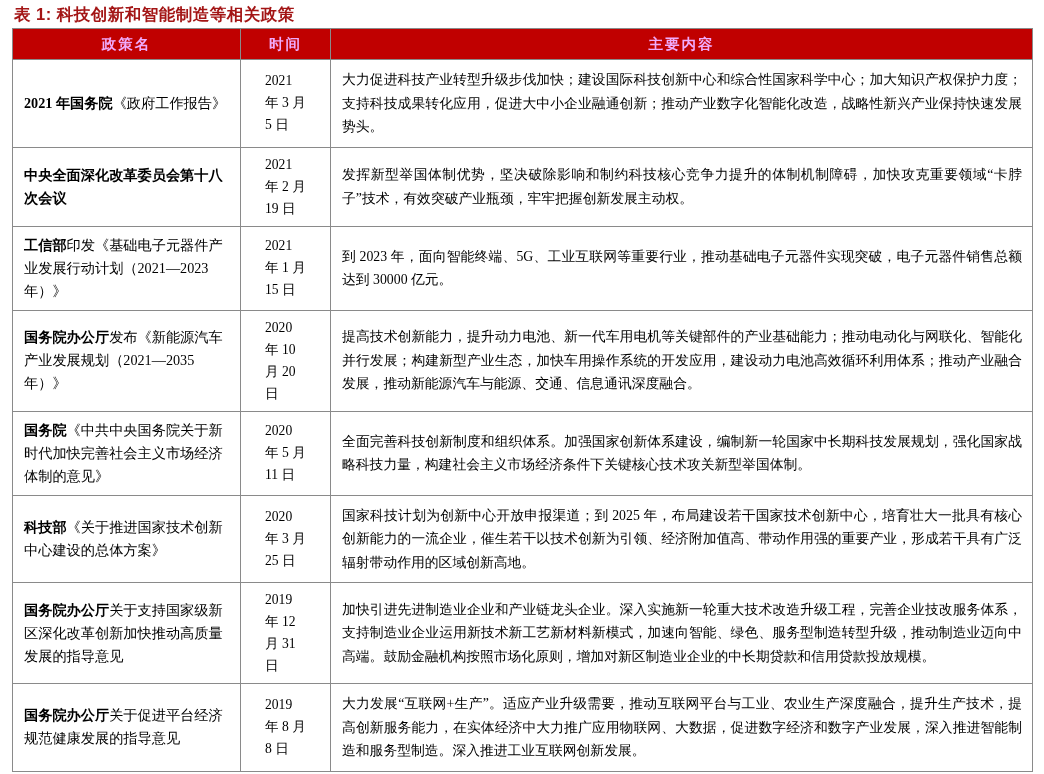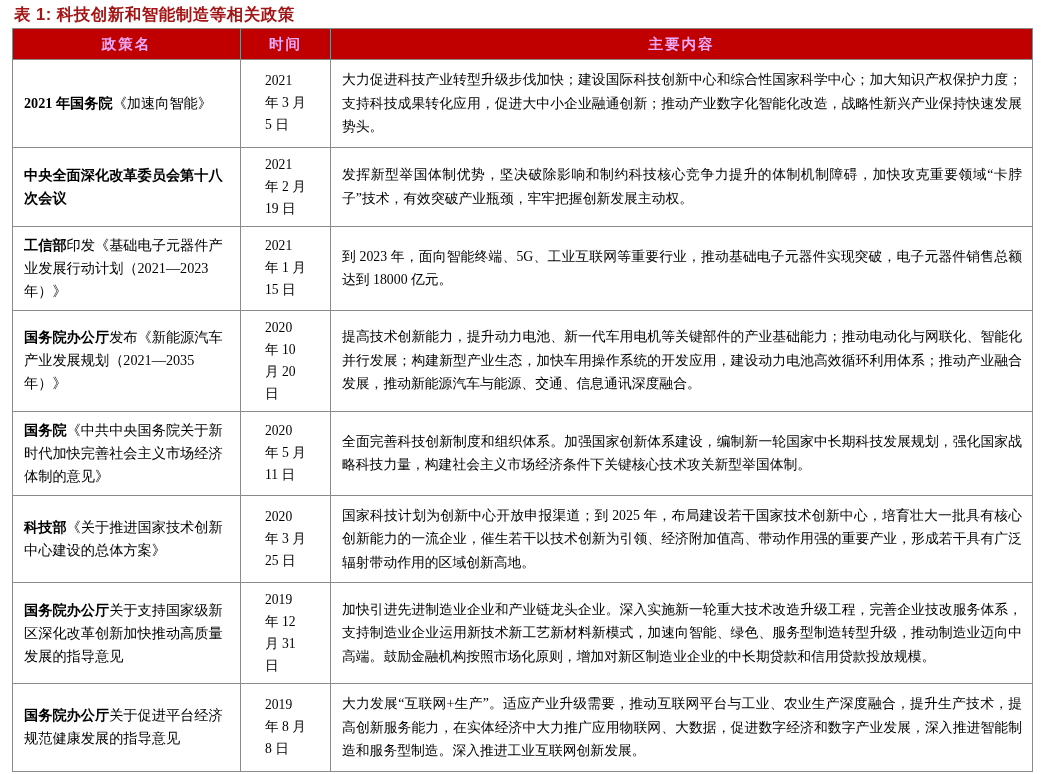--- a/index.html
+++ b/index.html
@@ -100,33 +100,33 @@
     </colgroup>
     <thead>
       <tr>
         <th>政策名</th>
         <th>时间</th>
         <th>主要内容</th>
       </tr>
     </thead>
     <tbody>
       <tr>
-        <td class="cell-name"><span class="org">2021 年国务院</span><span>《加速向智能》</span></td>
+        <td class="cell-name"><span class="org">2021 年国务院</span><span>《政府工作报告》</span></td>
         <td class="cell-date">2021 年 3 月 5 日</td>
         <td class="cell-body">大力促进科技产业转型升级步伐加快；建设国际科技创新中心和综合性国家科学中心；加大知识产权保护力度；支持科技成果转化应用，促进大中小企业融通创新；推动产业数字化智能化改造，战略性新兴产业保持快速发展势头。</td>
       </tr>
       <tr>
         <td class="cell-name"><span class="org">中央全面深化改革委员会第十八次会议</span><span></span></td>
         <td class="cell-date">2021 年 2 月 19 日</td>
         <td class="cell-body">发挥新型举国体制优势，坚决破除影响和制约科技核心竞争力提升的体制机制障碍，加快攻克重要领域“卡脖子”技术，有效突破产业瓶颈，牢牢把握创新发展主动权。</td>
       </tr>
       <tr>
         <td class="cell-name"><span class="org">工信部</span><span>印发《基础电子元器件产业发展行动计划（2021—2023 年）》</span></td>
         <td class="cell-date">2021 年 1 月 15 日</td>
-        <td class="cell-body">到 2023 年，面向智能终端、5G、工业互联网等重要行业，推动基础电子元器件实现突破，电子元器件销售总额达到 18000 亿元。</td>
+        <td class="cell-body">到 2023 年，面向智能终端、5G、工业互联网等重要行业，推动基础电子元器件实现突破，电子元器件销售总额达到 30000 亿元。</td>
       </tr>
       <tr>
         <td class="cell-name"><span class="org">国务院办公厅</span><span>发布《新能源汽车产业发展规划（2021—2035 年）》</span></td>
         <td class="cell-date">2020 年 10 月 20 日</td>
         <td class="cell-body">提高技术创新能力，提升动力电池、新一代车用电机等关键部件的产业基础能力；推动电动化与网联化、智能化并行发展；构建新型产业生态，加快车用操作系统的开发应用，建设动力电池高效循环利用体系；推动产业融合发展，推动新能源汽车与能源、交通、信息通讯深度融合。</td>
       </tr>
       <tr>
         <td class="cell-name"><span class="org">国务院</span><span>《中共中央国务院关于新时代加快完善社会主义市场经济体制的意见》</span></td>
         <td class="cell-date">2020 年 5 月 11 日</td>
         <td class="cell-body">全面完善科技创新制度和组织体系。加强国家创新体系建设，编制新一轮国家中长期科技发展规划，强化国家战略科技力量，构建社会主义市场经济条件下关键核心技术攻关新型举国体制。</td>

